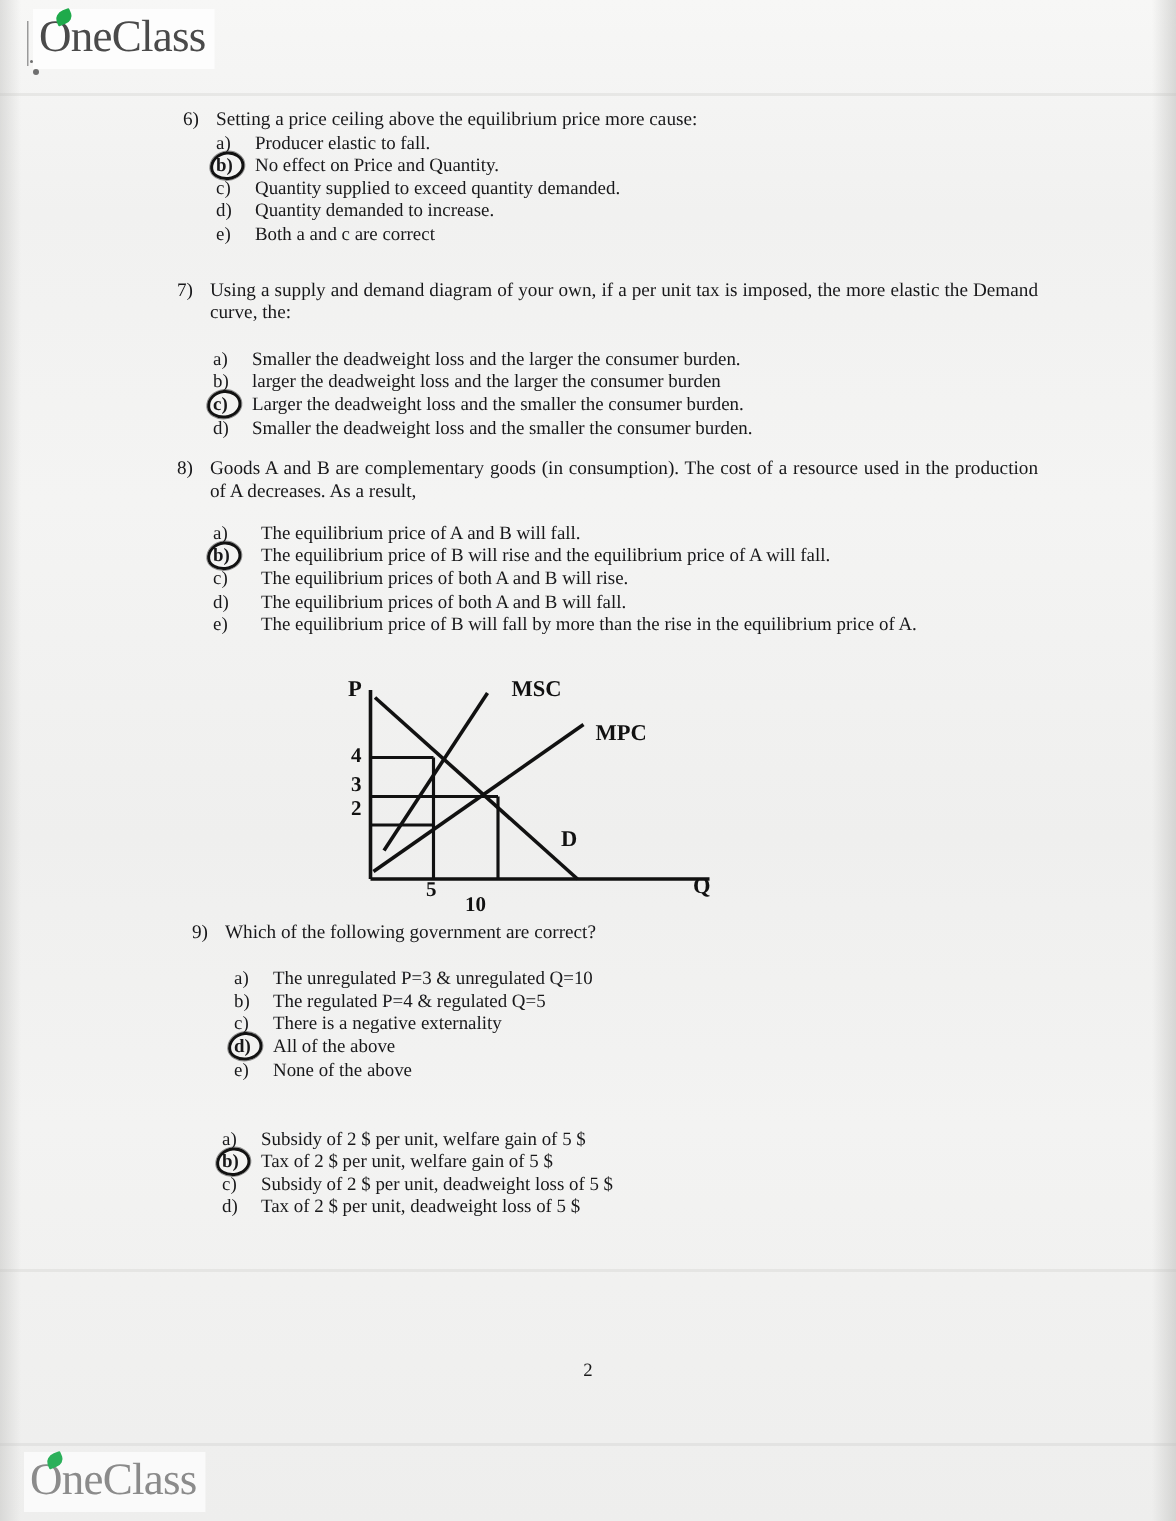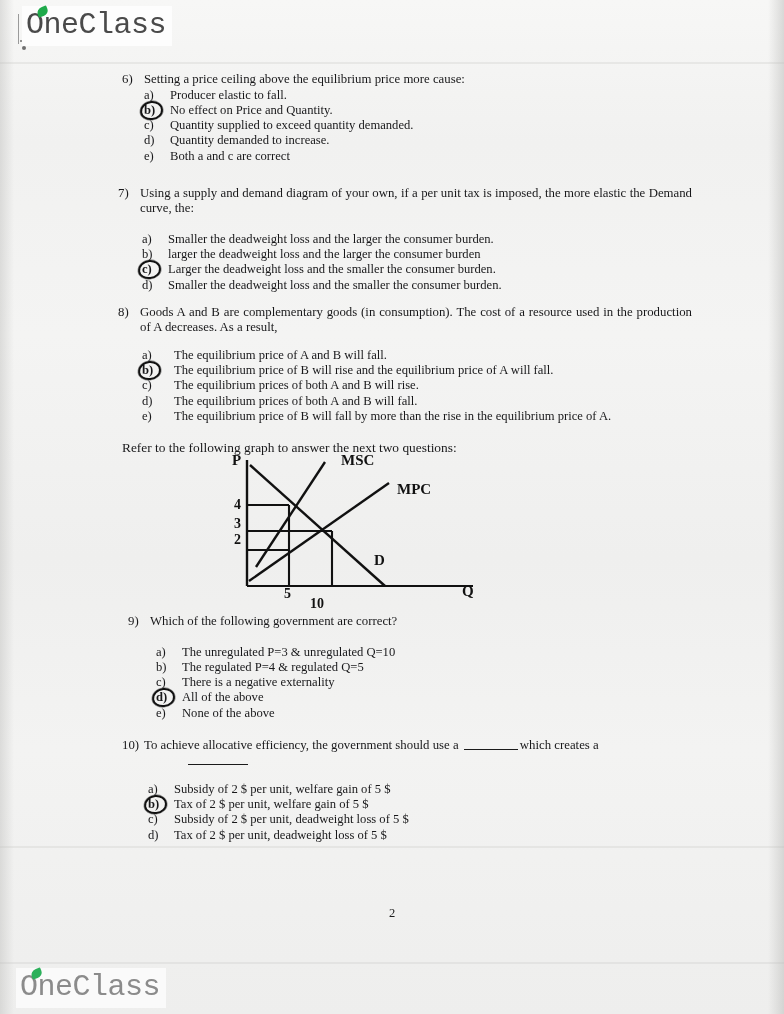--- a/index.html
+++ b/index.html
@@ -44,21 +44,21 @@
     width: 16px; height: 100%;
     background: linear-gradient(270deg, rgba(186,186,184,0.5), rgba(186,186,184,0));
     pointer-events: none;
   }
 
   
   .logo {
     position: absolute;
     display: flex;
     align-items: flex-start;
-    font-family: Liberation Mono, monospace;
+    font-family: Liberation Serif, serif;
     letter-spacing: -0.5px;
     white-space: nowrap;
   }
   .logo-top {
     left: 22px; top: 6px;
     font-size: 30px;
     color: #4a4a4a;
     background: #fdfdfd;
     padding: 2px 6px 4px 4px;
   }
@@ -284,21 +284,20 @@
         <span class="opt-label" style="width:32px;">d)</span>
         <span class="opt-text">The equilibrium prices of both A and B will fall.</span>
       </div>
       <div class="opt">
         <span class="opt-label" style="width:32px;">e)</span>
         <span class="opt-text">The equilibrium price of B will fall by more than the rise in the equilibrium price of A.</span>
       </div>
     </div>
   </div>
 
-  <div style="position:absolute; left:122px; top:440px; font-size:13.4px;">Refer to the following graph to answer the next two questions:</div>
 
   <div class="graph-wrap">
     <svg width="320" height="150" viewBox="0 0 320 150" style="position:absolute; left:225px; top:455px;">
 
       <line x1="22" y1="5" x2="22" y2="131" stroke="#111" stroke-width="2.4"></line>
 
       <line x1="22" y1="131" x2="248" y2="131" stroke="#111" stroke-width="2.2"></line>
 
       <line x1="22" y1="50" x2="64" y2="50" stroke="#111" stroke-width="1.9"></line>
 
@@ -356,28 +355,20 @@
         <span class="opt-text">All of the above</span>
       </div>
       <div class="opt">
         <span class="opt-label">e)</span>
         <span class="opt-text">None of the above</span>
       </div>
     </div>
   </div>
 
   <div class="q" id="q10" style="left:122px; top:738px; width:566px;">
-    <div class="q-stem">
-      <span class="q-num" style="width:28px;">10)</span>
-      <span class="q-stem-text nojust">
-        <span>To achieve allocative efficiency, the government should use a</span>
-        <span class="blank-line"></span><span>which creates a</span>
-        <span class="blank-line wide" style="margin-left:44px;"></span>
-      </span>
-    </div>
     <div class="opts" style="margin-left:26px; margin-top:14px;">
       <div class="opt">
         <span class="opt-label">a)</span>
         <span class="opt-text">Subsidy of 2 $ per unit, welfare gain of  5 $</span>
       </div>
       <div class="opt circled">
         <span class="opt-label">b)</span>
         <span class="opt-text">Tax of 2 $ per unit, welfare gain of  5 $</span>
       </div>
       <div class="opt">

